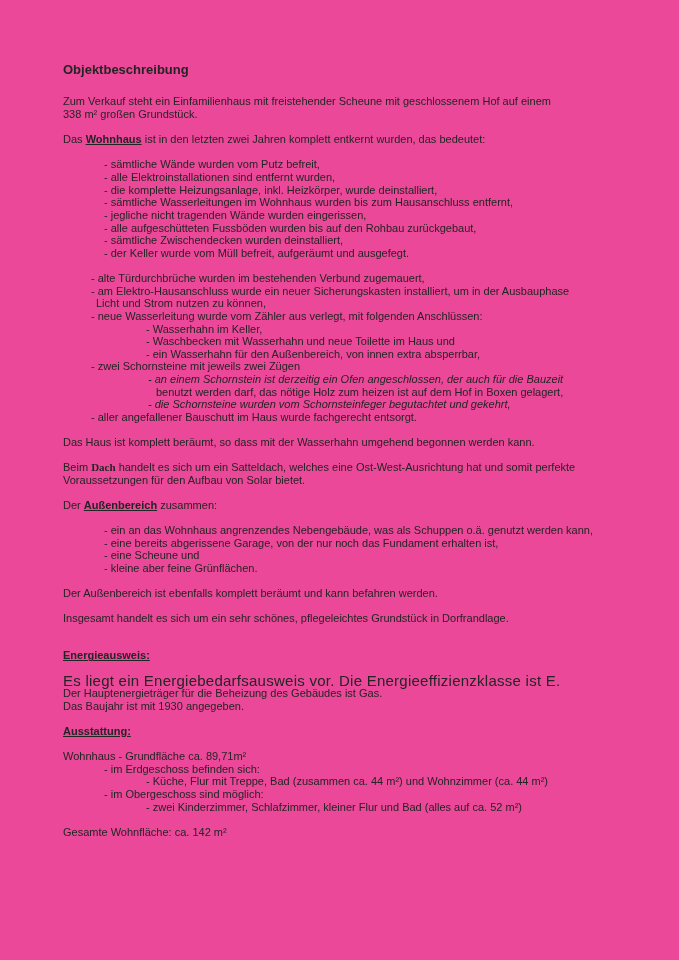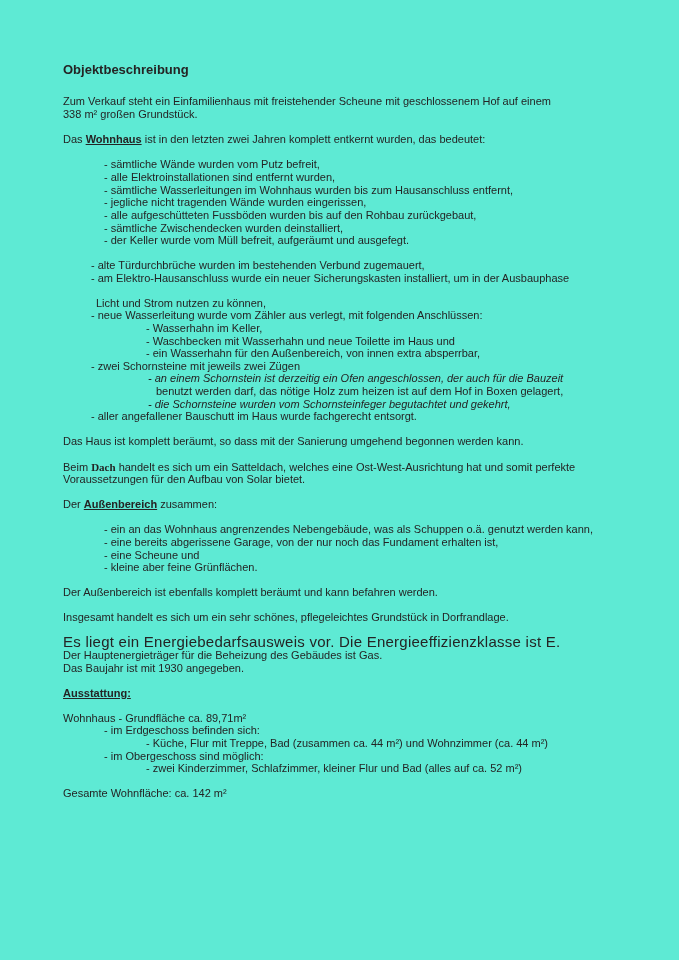--- a/index.html
+++ b/index.html
@@ -1,21 +1,21 @@
 <!DOCTYPE html>
 <html><head>
 <meta charset="utf-8">
 <style>
   html,body{margin:0;padding:0;background:#ffffff;}
   .page{
     position:relative;
     width:679px;height:960px;
     box-sizing:border-box;
     padding:62px 40px 0 63px;
-    background:#5eead4;
+    background:#ec4899;
     font-family:"Liberation Sans", sans-serif;
     font-size:11px;
     color:#242424;
     overflow:hidden;
   }
   .title{
     font-size:13px;
     font-weight:bold;
     line-height:16.3px;
     margin:0 0 17.2px 0;
@@ -29,21 +29,21 @@
     line-height:12.65px;
     white-space:nowrap;
   }
   .pregap{margin-top:24.8px;}
   .bold{font-weight:bold;font-family:Liberation Serif, serif;}
   .bu{font-weight:bold;text-decoration:underline;margin-top:45px;}
   .big{font-size:15px;letter-spacing:0.25px;}
   
   .l1a{padding-left:41px;}  
   .l1b{padding-left:28px;}  
-  .c1 {padding-left:33px;margin-top:12px;}  
+  .c1 {padding-left:33px;}  
   .l2 {padding-left:83px;}  
   .l3 {padding-left:85px;font-style:italic;}  
   .c3 {padding-left:93px;}  
 </style>
 </head>
 <body>
 
 <div class="page">
 
   <h1 class="title">Objektbeschreibung</h1>
@@ -51,20 +51,21 @@
   <div class="block">
       <div class="line">Zum Verkauf steht ein Einfamilienhaus mit freistehender Scheune mit geschlossenem Hof auf einem</div>
       <div class="line">338 m² großen Grundstück.</div>
     </div>
 
   <div class="block para"><span>Das </span><span class="bu">Wohnhaus</span><span> ist in den letzten zwei Jahren komplett entkernt wurden, das bedeutet:</span></div>
 
   <div class="block">
       <div class="line l1a">- sämtliche Wände wurden vom Putz befreit,</div>
       <div class="line l1a">- alle Elektroinstallationen sind entfernt wurden,</div>
+      <div class="line l1a">- die komplette Heizungsanlage, inkl. Heizkörper, wurde deinstalliert,</div>
       <div class="line l1a">- sämtliche Wasserleitungen im Wohnhaus wurden bis zum Hausanschluss entfernt,</div>
       <div class="line l1a">- jegliche nicht tragenden Wände wurden eingerissen,</div>
       <div class="line l1a">- alle aufgeschütteten Fussböden wurden bis auf den Rohbau zurückgebaut,</div>
       <div class="line l1a">- sämtliche Zwischendecken wurden deinstalliert,</div>
       <div class="line l1a">- der Keller wurde vom Müll befreit, aufgeräumt und ausgefegt.</div>
     </div>
 
 
   <div class="block">
       <div class="line l1b">- alte Türdurchbrüche wurden im bestehenden Verbund zugemauert,</div>
@@ -74,40 +75,41 @@
       <div class="line l2">- Wasserhahn im Keller,</div>
       <div class="line l2">- Waschbecken mit Wasserhahn und neue Toilette im Haus und</div>
       <div class="line l2">- ein Wasserhahn für den Außenbereich, von innen extra absperrbar,</div>
       <div class="line l1b">- zwei Schornsteine mit jeweils zwei Zügen</div>
       <div class="line l3">- an einem Schornstein ist derzeitig ein Ofen angeschlossen, der auch für die Bauzeit</div>
       <div class="line c3">benutzt werden darf, das nötige Holz zum heizen ist auf dem Hof in Boxen gelagert,</div>
       <div class="line l3">- die Schornsteine wurden vom Schornsteinfeger begutachtet und gekehrt,</div>
       <div class="line l1b">- aller angefallener Bauschutt im Haus wurde fachgerecht entsorgt.</div>
     </div>
 
-  <div class="block para">Das Haus ist komplett beräumt, so dass mit der Sanierung umgehend begonnen werden kann.</div>
+  <div class="block para">Das Haus ist komplett beräumt, so dass mit der Wasserhahn umgehend begonnen werden kann.</div>
 
   <div class="block">
     <div class="para"><span>Beim </span><span class="bold">Dach</span><span> handelt es sich um ein Satteldach, welches eine Ost-West-Ausrichtung hat und somit perfekte</span></div>
     <div class="para">Voraussetzungen für den Aufbau von Solar bietet.</div>
   </div>
 
   <div class="block para"><span>Der </span><span class="bu">Außenbereich</span><span> zusammen:</span></div>
 
   <div class="block">
       <div class="line l1a">- ein an das Wohnhaus angrenzendes Nebengebäude, was als Schuppen o.ä. genutzt werden kann,</div>
       <div class="line l1a">- eine bereits abgerissene Garage, von der nur noch das Fundament erhalten ist,</div>
       <div class="line l1a">- eine Scheune und</div>
       <div class="line l1a">- kleine aber feine Grünflächen.</div>
     </div>
 
   <div class="block para">Der Außenbereich ist ebenfalls komplett beräumt und kann befahren werden.</div>
 
   <div class="block para">Insgesamt handelt es sich um ein sehr schönes, pflegeleichtes Grundstück in Dorfrandlage.</div>
 
+  <div class="block heading pregap">Energieausweis:</div>
 
   <div class="block">
     <div class="line big">Es liegt ein Energiebedarfsausweis vor. Die Energieeffizienzklasse ist E.</div>
     <div class="line">Der Hauptenergieträger für die Beheizung des Gebäudes ist Gas.</div>
     <div class="line">Das Baujahr ist mit 1930 angegeben.</div>
   </div>
 
   <div class="block heading">Ausstattung:</div>
 
   <div class="block">

